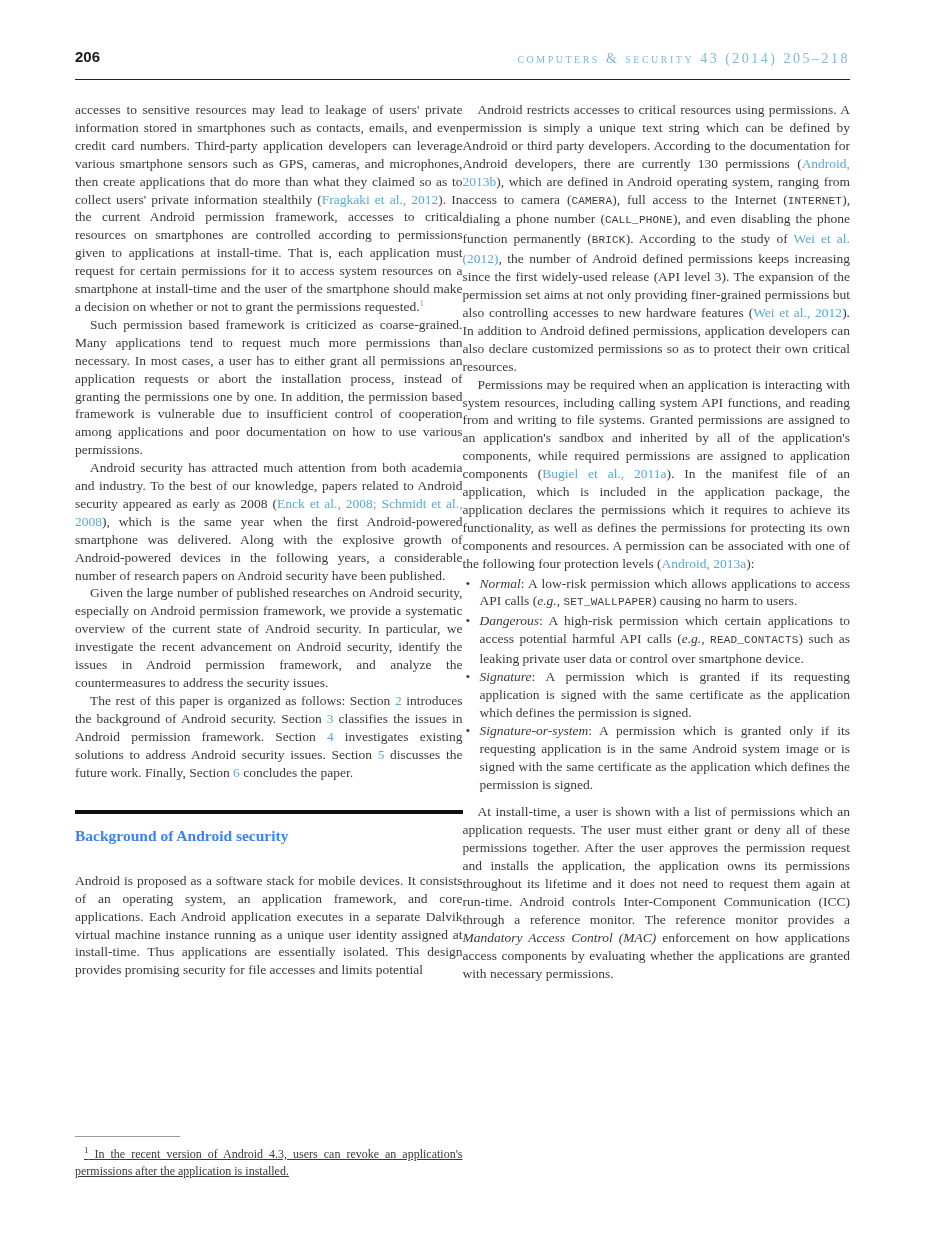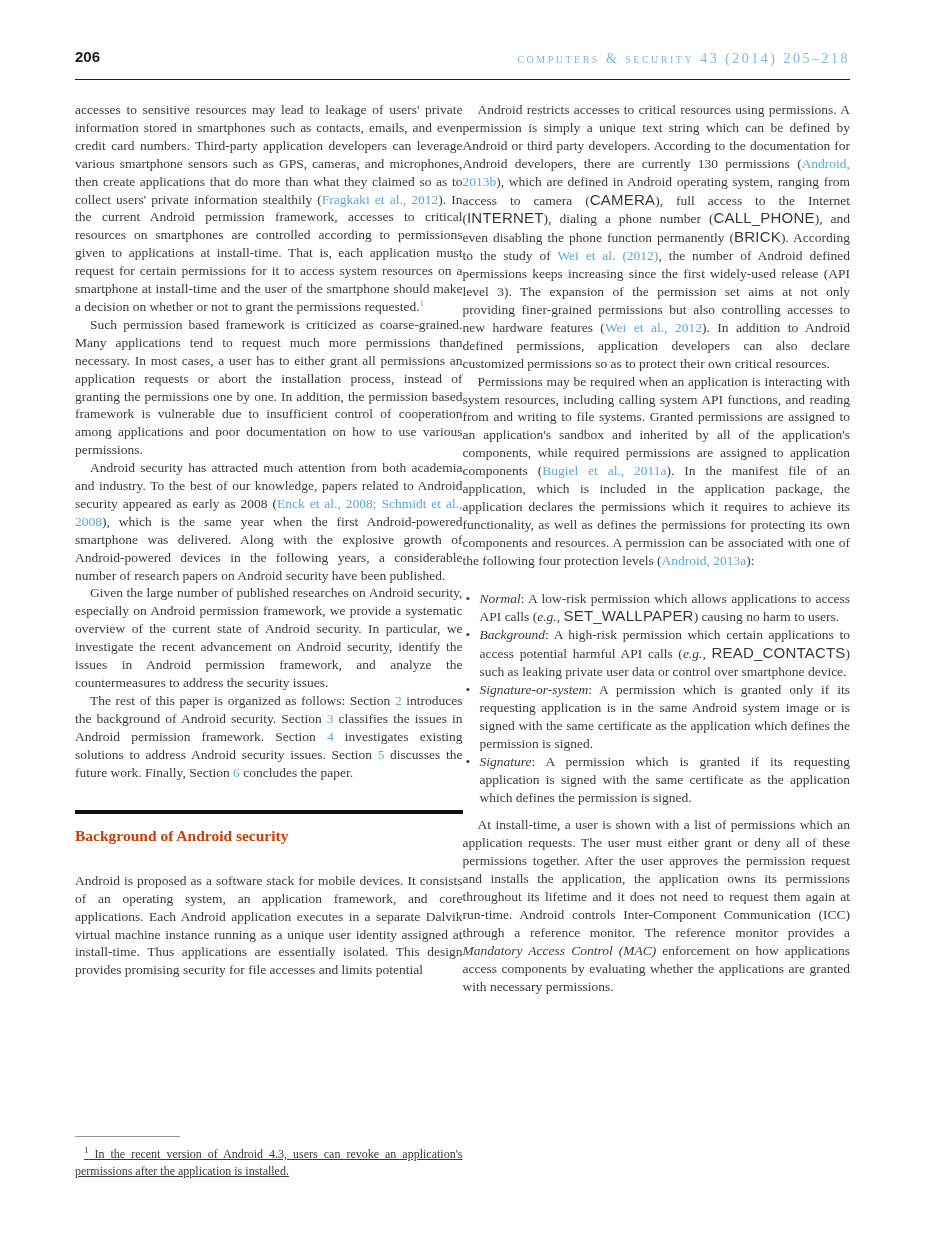--- a/index.html
+++ b/index.html
@@ -58,41 +58,41 @@
   .para { margin:0; }
   .para.indent { text-indent:15px; }
   .ref-link {
     color:#58a9d7;
     text-decoration:none;
     cursor:pointer;
   }
   .sup { font-size:9px; line-height:0; }
   em { font-style:italic; }
   .code {
-    font-family:Liberation Sans, sans-serif;
-    font-size:15px;
+    font-family:Liberation Mono, monospace;
+    font-size:11px;
     letter-spacing:0.2px;
     color:#3a3a3a;
   }
   .section-heading-wrap { margin-top:29px; }
   .heading-rule {
     height:3.5px;
     background:#111;
     margin-bottom:13px;
   }
   .section-heading {
     font-size:15.5px;
     font-weight:bold;
-    color:#c2410c;
+    color:#3b82f6;
     text-align:left;
     margin-bottom:27px;
   }
   .bullet-list {
     list-style:none;
-    margin:20px 0 10px 3px;
+    margin:2px 0 10px 3px;
   }
   .bullet-list li {
     position:relative;
     padding-left:14px;
   }
   .bullet-list li::before {
     content:"\2022";
     position:absolute;
     left:0; top:0;
   }
@@ -145,23 +145,23 @@
           <hr class="footnote-rule">
           <span class="footnote-marker">1</span><span> In the recent version of Android 4.3, users can revoke an application's permissions after the application is installed.</span>
         </div>
       </div>
       <div class="col">
         <div>
             <p class="para indent"><span>Android restricts accesses to critical resources using permissions. A permission is simply a unique text string which can be defined by Android or third party developers. According to the documentation for Android developers, there are currently 130 permissions (</span><a class="ref-link" href="#">Android, 2013b</a><span>), which are defined in Android operating system, ranging from access to camera (</span><span class="code">CAMERA</span><span>), full access to the Internet (</span><span class="code">INTERNET</span><span>), dialing a phone number (</span><span class="code">CALL_PHONE</span><span>), and even disabling the phone function permanently (</span><span class="code">BRICK</span><span>). According to the study of </span><a class="ref-link" href="#">Wei et al. (2012)</a><span>, the number of Android defined permissions keeps increasing since the first widely-used release (API level 3). The expansion of the permission set aims at not only providing finer-grained permissions but also controlling accesses to new hardware features (</span><a class="ref-link" href="#">Wei et al., 2012</a><span>). In addition to Android defined permissions, application developers can also declare customized permissions so as to protect their own critical resources.</span></p>
             <p class="para indent"><span>Permissions may be required when an application is interacting with system resources, including calling system API functions, and reading from and writing to file systems. Granted permissions are assigned to an application's sandbox and inherited by all of the application's components, while required permissions are assigned to application components (</span><a class="ref-link" href="#">Bugiel et al., 2011a</a><span>). In the manifest file of an application, which is included in the application package, the application declares the permissions which it requires to achieve its functionality, as well as defines the permissions for protecting its own components and resources. A permission can be associated with one of the following four protection levels (</span><a class="ref-link" href="#">Android, 2013a</a><span>):</span></p>
             <ul class="bullet-list">
               <li><em>Normal</em><span>: A low-risk permission which allows applications to access API calls (</span><em>e.g.</em><span>, </span><span class="code">SET_WALLPAPER</span><span>) causing no harm to users.</span></li>
-              <li><em>Background</em><span>: A high-risk permission which certain applications to access potential harmful API calls (</span><em>e.g.</em><span>, </span><span class="code">READ_CONTACTS</span><span>) such as leaking private user data or control over smartphone device.</span></li>
+              <li><em>Dangerous</em><span>: A high-risk permission which certain applications to access potential harmful API calls (</span><em>e.g.</em><span>, </span><span class="code">READ_CONTACTS</span><span>) such as leaking private user data or control over smartphone device.</span></li>
+              <li><em>Signature</em><span>: A permission which is granted if its requesting application is signed with the same certificate as the application which defines the permission is signed.</span></li>
               <li><em>Signature-or-system</em><span>: A permission which is granted only if its requesting application is in the same Android system image or is signed with the same certificate as the application which defines the permission is signed.</span></li>
-              <li><em>Signature</em><span>: A permission which is granted if its requesting application is signed with the same certificate as the application which defines the permission is signed.</span></li>
             </ul>
             <p class="para indent"><span>At install-time, a user is shown with a list of permissions which an application requests. The user must either grant or deny all of these permissions together. After the user approves the permission request and installs the application, the application owns its permissions throughout its lifetime and it does not need to request them again at run-time. Android controls Inter-Component Communication (ICC) through a reference monitor. The reference monitor provides a </span><em>Mandatory Access Control (MAC)</em><span> enforcement on how applications access components by evaluating whether the applications are granted with necessary permissions.</span></p>
           </div>
       </div>
     </div>
 
   </div>
 </div>
 
 </body></html>

